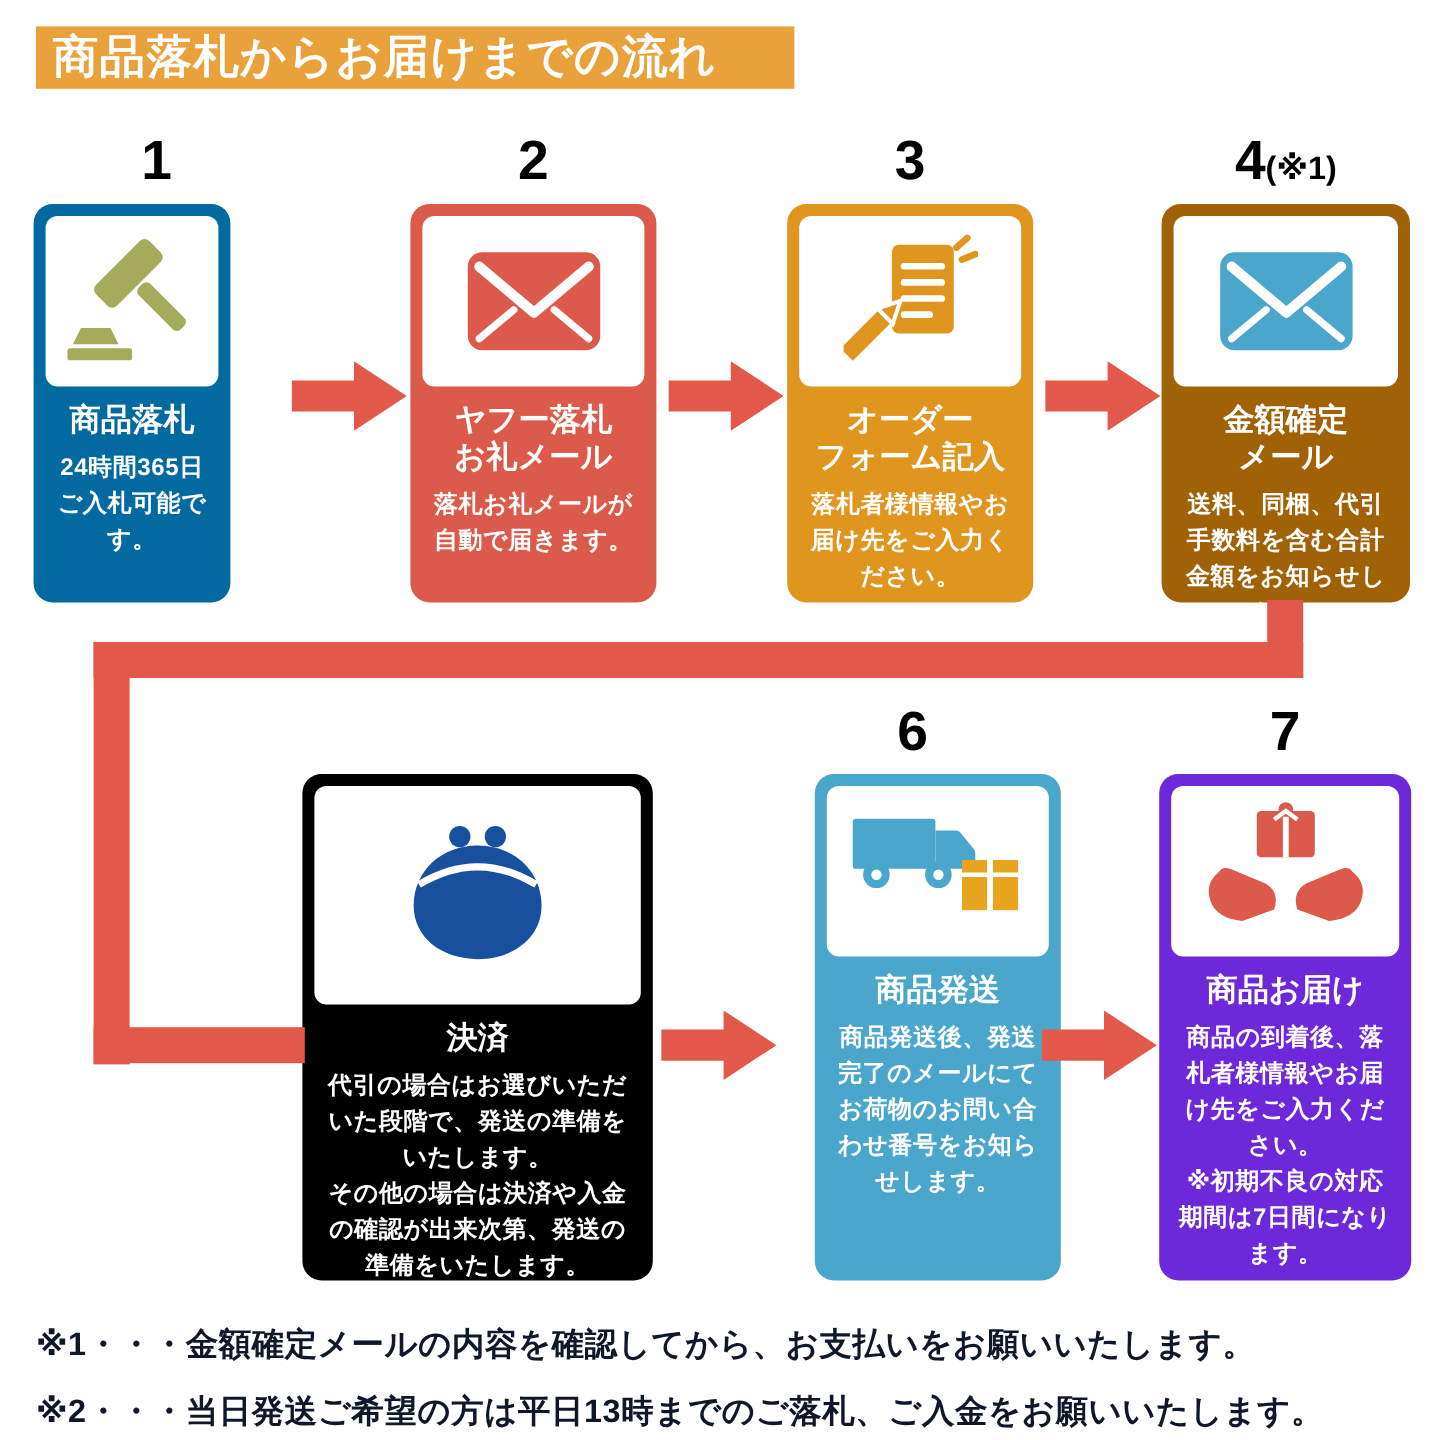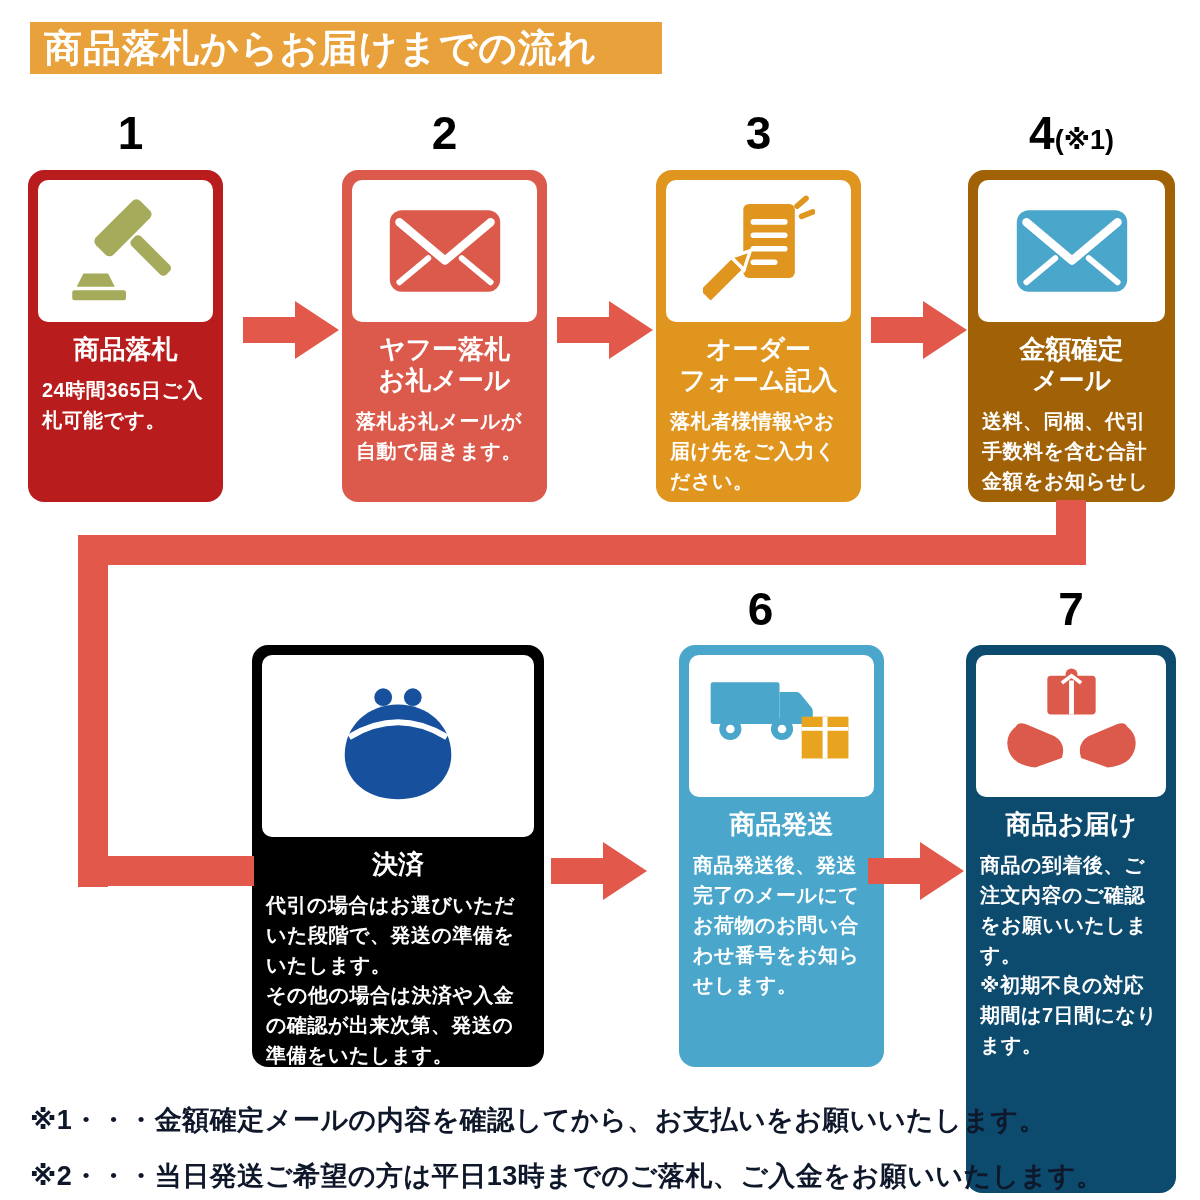--- a/index.html
+++ b/index.html
@@ -1,49 +1,49 @@
 <!DOCTYPE html>
 <html><head>
 <meta charset="utf-8">
 <style>
   *{margin:0;padding:0;box-sizing:border-box}
   html,body{background:#fff}
   body{font-family:"Liberation Sans","DejaVu Sans",sans-serif;color:#111}
   .canvas{position:relative;width:1200px;height:1200px;background:#fff;overflow:hidden}
 
   .banner{position:absolute;left:30px;top:22px;width:632px;height:52px;background:#E9A23B;
-          color:#fff;font-size:38px;font-weight:bold;display:flex;align-items:flex-end;
+          color:#fff;font-size:38px;font-weight:bold;display:flex;align-items:flex-start;
           padding-left:14px;letter-spacing:1px}
 
   .num{position:absolute;height:58px;font-size:46px;font-weight:800;text-align:center;
        color:#000;line-height:58px}
   .nsuf{font-size:27px;font-weight:800}
   .num1{left:28px;top:104px;width:205px}
   .num2{left:342px;top:104px;width:205px}
   .num3{left:656px;top:104px;width:205px}
   .num4{left:968px;top:104px;width:207px}
   .num5{left:252px;top:580px;width:292px}
   .num6{left:658px;top:580px;width:205px}
   .num7{left:966px;top:580px;width:210px}
 
   .card{position:absolute;border-radius:16px;padding:10px;color:#fff;overflow:hidden}
-  .card1{left:28px; top:170px;width:195px;height:332px;background:#b91c1c}
+  .card1{left:28px; top:170px;width:164px;height:332px;background:#0369a1}
   .card2{left:342px;top:170px;width:205px;height:332px;background:#DB5A4B}
   .card3{left:656px;top:170px;width:205px;height:332px;background:#E0951E}
   .card4{left:968px;top:170px;width:207px;height:332px;background:#a16207}
   .card5{left:252px;top:645px;width:292px;height:422px;background:#000000}
   .card6{left:679px;top:645px;width:205px;height:422px;background:#4AA7CB}
-  .card7{left:966px;top:645px;width:210px;height:548px;background:#0c4a6e}
+  .card7{left:966px;top:645px;width:210px;height:422px;background:#6d28d9}
 
   .wa{background:#fff;border-radius:10px;display:flex;align-items:center;justify-content:center;height:142px}
   .card5 .wa{height:182px}
 
   .title{margin-top:12px;font-size:26px;font-weight:800;text-align:center;line-height:1.2;white-space:pre-line}
   .desc{margin-top:10px;font-size:20px;font-weight:700;line-height:1.5;white-space:pre-line;
-        padding:0 4px;text-align:left;letter-spacing:0.5px}
+        padding:0 4px;text-align:center;letter-spacing:0.5px}
 
   .arrow{position:absolute;width:96px;height:58px}
   .arrow1{left:243px;top:301px}
   .arrow2{left:557px;top:301px}
   .arrow3{left:871px;top:301px}
   .arrow4{left:551px;top:842px}
   .arrow5{left:868px;top:842px}
 
   .conn{position:absolute;background:#E2584A}
   .connA{left:1056px;top:500px;width:30px;height:65px}
@@ -179,21 +179,21 @@
           <rect x="40" y="8" width="40" height="32" rx="3"></rect>
           <circle cx="60" cy="7" r="5"></circle>
           <path d="M14,50 Q4,58 8,70 Q12,82 30,84 L52,76 Q56,64 46,58 L22,48 Q16,46 14,50 Z"></path>
           <path d="M106,50 Q116,58 112,70 Q108,82 90,84 L68,76 Q64,64 74,58 L98,48 Q104,46 106,50 Z"></path>
         </g>
         <line x1="60" y1="12" x2="60" y2="40" stroke="#fff" stroke-width="4"></line>
         <path d="M52,14 L60,8 L68,14" stroke="#fff" stroke-width="3" fill="none"></path>
       </svg>
     </div>
     <h2 class="title">商品お届け</h2>
-    <p class="desc">商品の到着後、ご注文内容のご確認をお願いいたします。
+    <p class="desc">商品の到着後、落札者様情報やお届け先をご入力ください。
 ※初期不良の対応期間は7日間になります。</p>
   </section>
 
   <svg class="arrow arrow1" viewBox="0 0 96 58">
       <polygon points="0,16 52,16 52,0 96,29 52,58 52,42 0,42" fill="#E2584A"></polygon>
     </svg>
   <svg class="arrow arrow2" viewBox="0 0 96 58">
       <polygon points="0,16 52,16 52,0 96,29 52,58 52,42 0,42" fill="#E2584A"></polygon>
     </svg>
   <svg class="arrow arrow3" viewBox="0 0 96 58">

